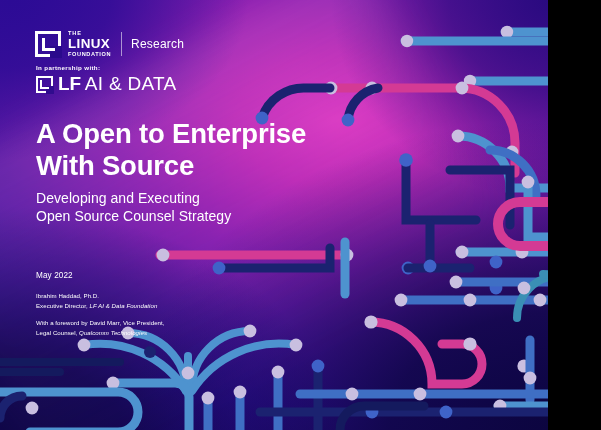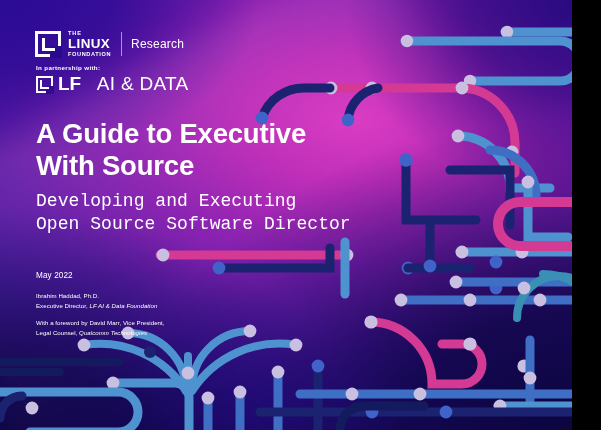--- a/index.html
+++ b/index.html
@@ -7,21 +7,20 @@
     padding: 0;
     background: #000;
   }
   #cover {
     position: relative;
     width: 548px;
     height: 430px;
     overflow: hidden;
     font-family: "Liberation Sans", sans-serif;
     background: #2a0a8c;
-    padding-left: 24px;
   }
 
   
   .bg-base {
     position: absolute;
     inset: 0;
     background:
       radial-gradient(120% 95% at 62% 28%, #e23ac4 0%, #c22bb8 16%, #8a1fb0 34%, #5a18a4 52%, #36109a 70%, #23096f 86%, #180752 100%);
   }
   .bg-tint-tl {
@@ -198,21 +197,21 @@
     font-size: 19px;
     font-weight: 700;
     letter-spacing: -0.2px;
     margin-left: 5px;
   }
   .lfai-rest {
     color: #fff;
     font-size: 19px;
     font-weight: 300;
     letter-spacing: 0.3px;
-    margin-left: 16px;
+    margin-left: 4px;
   }
 
   
   .title {
     position: absolute;
     left: 36px;
     top: 118px;
     width: 320px;
     color: #ffffff;
     font-size: 27.5px;
@@ -220,26 +219,25 @@
     line-height: 1.17;
     letter-spacing: -0.2px;
     margin: 0;
   }
   .subtitle {
     position: absolute;
     left: 36px;
     top: 190px;
     width: 330px;
     color: #ffffff;
-    font-size: 18px;
+    font-size: 14px;
     font-weight: 300;
     line-height: 1.26;
     letter-spacing: 0.05px;
     margin: 0;
-    font-family: Liberation Mono, monospace;
   }
 
   
   .date {
     position: absolute;
     left: 36px;
     top: 271px;
     color: #ffffff;
     font-size: 8.2px;
     font-weight: 400;
@@ -442,23 +440,23 @@
     <div class="lfai-lockup">
       <div class="lfai-mark">
         <div class="o"></div>
         <div class="n"></div>
         <div class="i"></div>
       </div>
       <span class="lfai-lf">LF</span>
       <span class="lfai-rest">AI &amp; DATA</span>
     </div>
 
-    <h1 class="title"><span>A Guide to Executive</span><br><span>With Source</span></h1>
-
-    <h2 class="subtitle"><span>Developing and Executing</span><br><span>Open Source Software Director</span></h2>
+    <h1 class="title"><span>A Open to Enterprise</span><br><span>With Source</span></h1>
+
+    <h2 class="subtitle"><span>Developing and Executing</span><br><span>Open Source Counsel Strategy</span></h2>
 
     <div class="date">May 2022</div>
 
     <div class="author">
       <span>Ibrahim Haddad, Ph.D.</span><br>
       <span>Executive Director, </span><span class="it">LF AI &amp; Data Foundation</span>
     </div>
 
     <div class="foreword">
       <span>With a foreword by David Marr, Vice President,</span><br>

